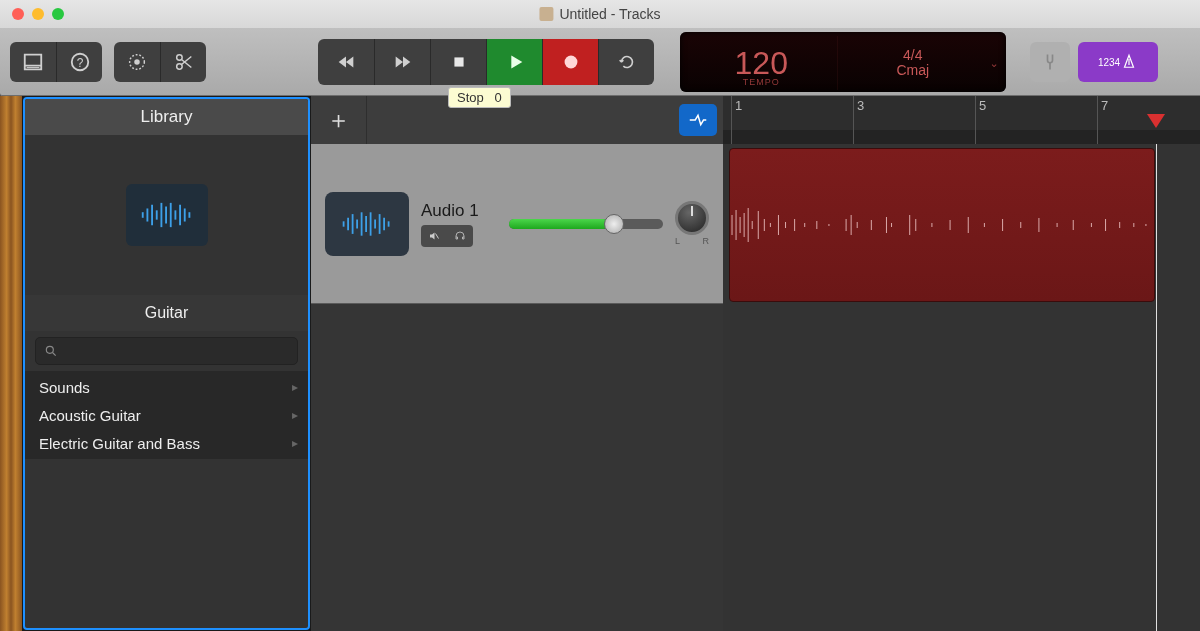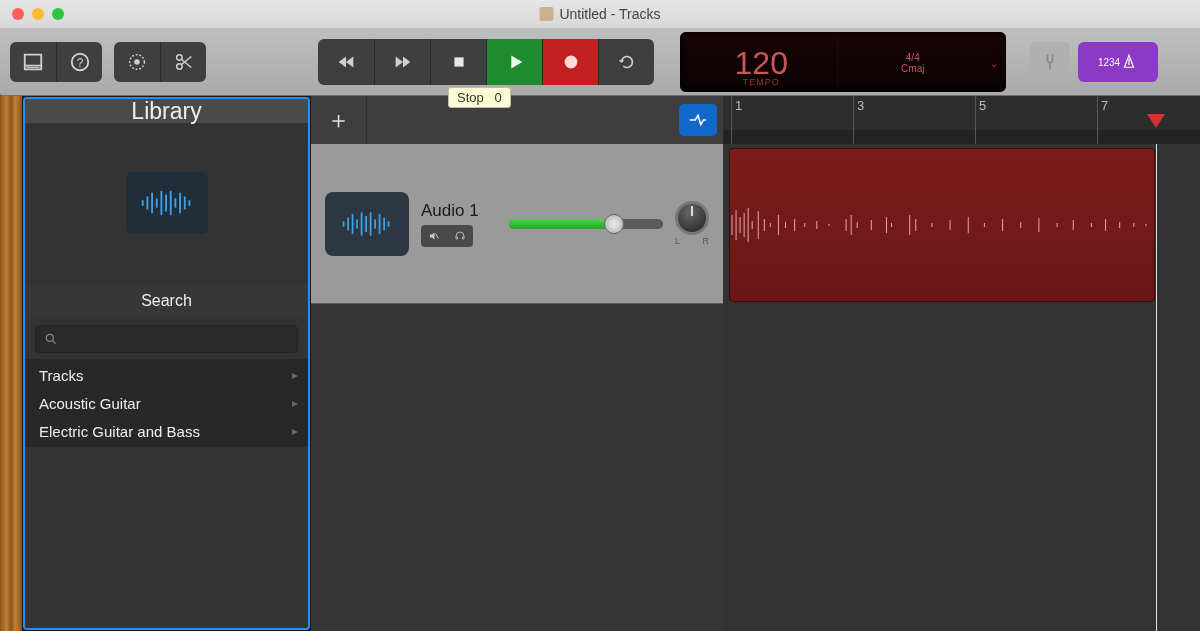--- a/index.html
+++ b/index.html
@@ -34,35 +34,35 @@
   .transport .tb-btn:last-child{border-top-right-radius:6px;border-bottom-right-radius:6px;}
 
   
   .lcd { margin-left:14px; height:60px; width:326px; background: linear-gradient(#1a0405,#090202); border-radius:6px; display:flex; align-items:stretch; padding:4px 6px 2px 6px; box-shadow: inset 0 0 6px #000; position:relative; color:#c85858; }
   .lcd .seg { flex:1; display:flex; flex-direction:column; align-items:center; justify-content:center; position:relative; }
   .lcd .seg + .seg { border-left:1px solid rgba(120,40,40,0.15); }
   .lcd .big { font-family: "Arial Narrow", Arial, sans-serif; font-weight:300; letter-spacing:-1px; font-size:34px; line-height:1; white-space:nowrap; }
   .lcd .dim { color:#5a1b1b; }
   .lcd .label { font-size:9px; letter-spacing:1px; color:#953939; position:absolute; bottom:3px; }
   .lcd .mid { font-size:32px; font-weight:300; }
-  .lcd .sig { font-size:10px; line-height:1.1; text-align:center; }
+  .lcd .sig { font-size:14px; line-height:1.1; text-align:center; }
   .lcd .chev { width:12px; display:flex; align-items:center; justify-content:center; color:#953939; font-size:11px; }
 
   .right-tools { display:flex; gap:8px; margin-left:12px; }
   .right-tools .tool { width:40px; height:40px; background:#b0b0b0; border-radius:6px; display:flex; align-items:center; justify-content:center; color:#777; }
   .right-tools .count { width:80px; height:40px; background:#8b3ac8; border-radius:6px; display:flex; align-items:center; justify-content:center; color:#fff; gap:0; font-size:13px; }
   .right-tools .count svg{fill:#fff;width:18px;height:18px;}
 
   
   .workspace { flex:1; display:flex; min-height:0; }
   .wood { width:22px; background: linear-gradient(90deg,#8a5420 0%, #c08030 30%, #8a5420 50%, #c08030 70%, #8a5420 100%); }
 
   
   .library { width:287px; background:#333333; border:2px solid #1e90ff; border-radius:4px; margin:1px; display:flex; flex-direction:column; color:#eee; font-size:14px; }
-  .lib-header { height:24px; background:#4a4a4a; display:flex; align-items:center; justify-content:center; font-size:23px; border-top-left-radius:3px; border-top-right-radius:3px; }
+  .lib-header { height:36px; background:#4a4a4a; display:flex; align-items:center; justify-content:center; font-size:17px; border-top-left-radius:3px; border-top-right-radius:3px; }
   .lib-thumb-area { height:160px; display:flex; align-items:center; justify-content:center; }
   .wave-thumb { width:82px; height:62px; background:#202e3a; border-radius:6px; display:flex; align-items:center; justify-content:center; }
   .wave-thumb svg { width:56px; height:30px; }
   .sounds-header { height:36px; background:#373737; display:flex; align-items:center; justify-content:center; font-size:16px; }
   .search-row { padding:6px 10px; background:#333; }
   .search-box { display:flex; align-items:center; background:#2a2a2a; border-radius:5px; height:28px; padding:0 8px; gap:6px; border:1px solid #222; }
   .search-box input { flex:1; background:transparent; border:none; outline:none; color:#aaa; font-size:14px; }
   .search-box svg{width:14px;height:14px;fill:#888;}
   .cat-list { padding:2px 0; background:#282828; }
   .cat-item { height:28px; display:flex; align-items:center; padding:0 14px; color:#eee; font-size:15px; cursor:pointer; position:relative; }
@@ -235,32 +235,32 @@
               <line x1="29" y1="6" x2="29" y2="24"></line>
             <line x1="34" y1="2" x2="34" y2="28"></line>
               <line x1="39" y1="10" x2="39" y2="20"></line>
               <line x1="44" y1="4" x2="44" y2="26"></line>
             <line x1="49" y1="8" x2="49" y2="22"></line>
               <line x1="54" y1="12" x2="54" y2="18"></line>
           </g>
         </svg>
       </div>
     </div>
-    <div class="sounds-header">Search</div>
+    <div class="sounds-header">Guitar</div>
     <div class="search-row">
       <div class="search-box">
         <svg viewBox="0 0 24 24">
             <circle cx="10" cy="10" r="6" fill="none" stroke="#888" stroke-width="2"></circle>
             <path d="M15 15l5 5" stroke="#888" stroke-width="2"></path>
           </svg>
       </div>
     </div>
     <div class="cat-list">
       <div class="cat-item">
-        <span>Tracks</span>
+        <span>Sounds</span>
         <span class="chev">▸</span>
       </div>
       <div class="cat-item">
         <span>Acoustic Guitar</span>
         <span class="chev">▸</span>
       </div>
       <div class="cat-item">
         <span>Electric Guitar and Bass</span>
         <span class="chev">▸</span>
       </div>

